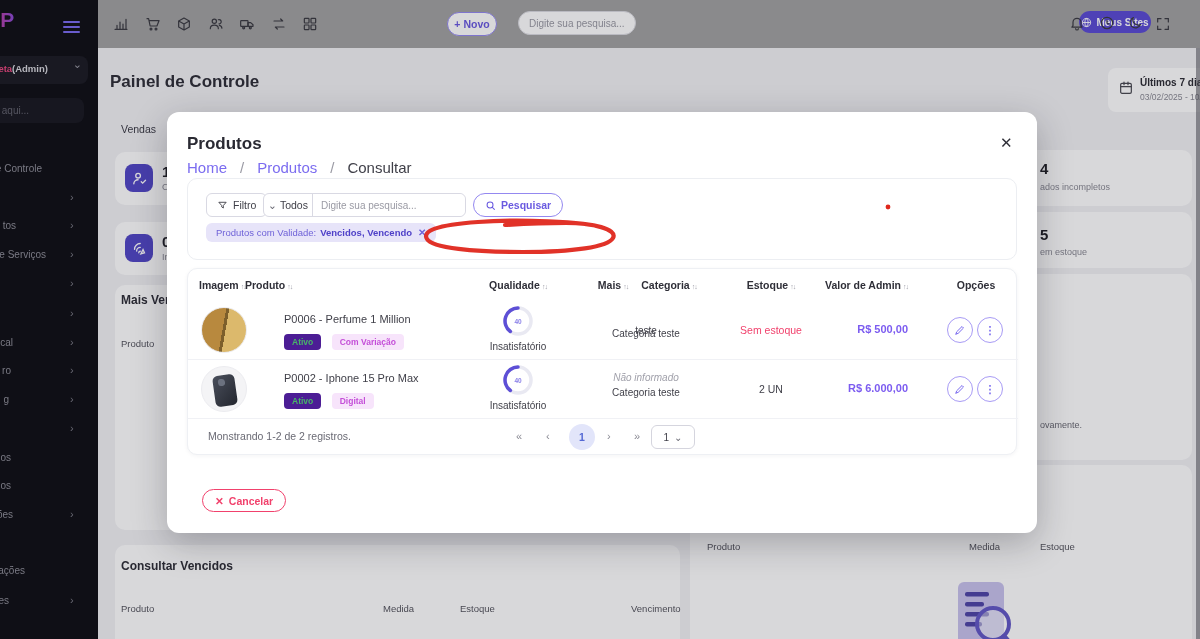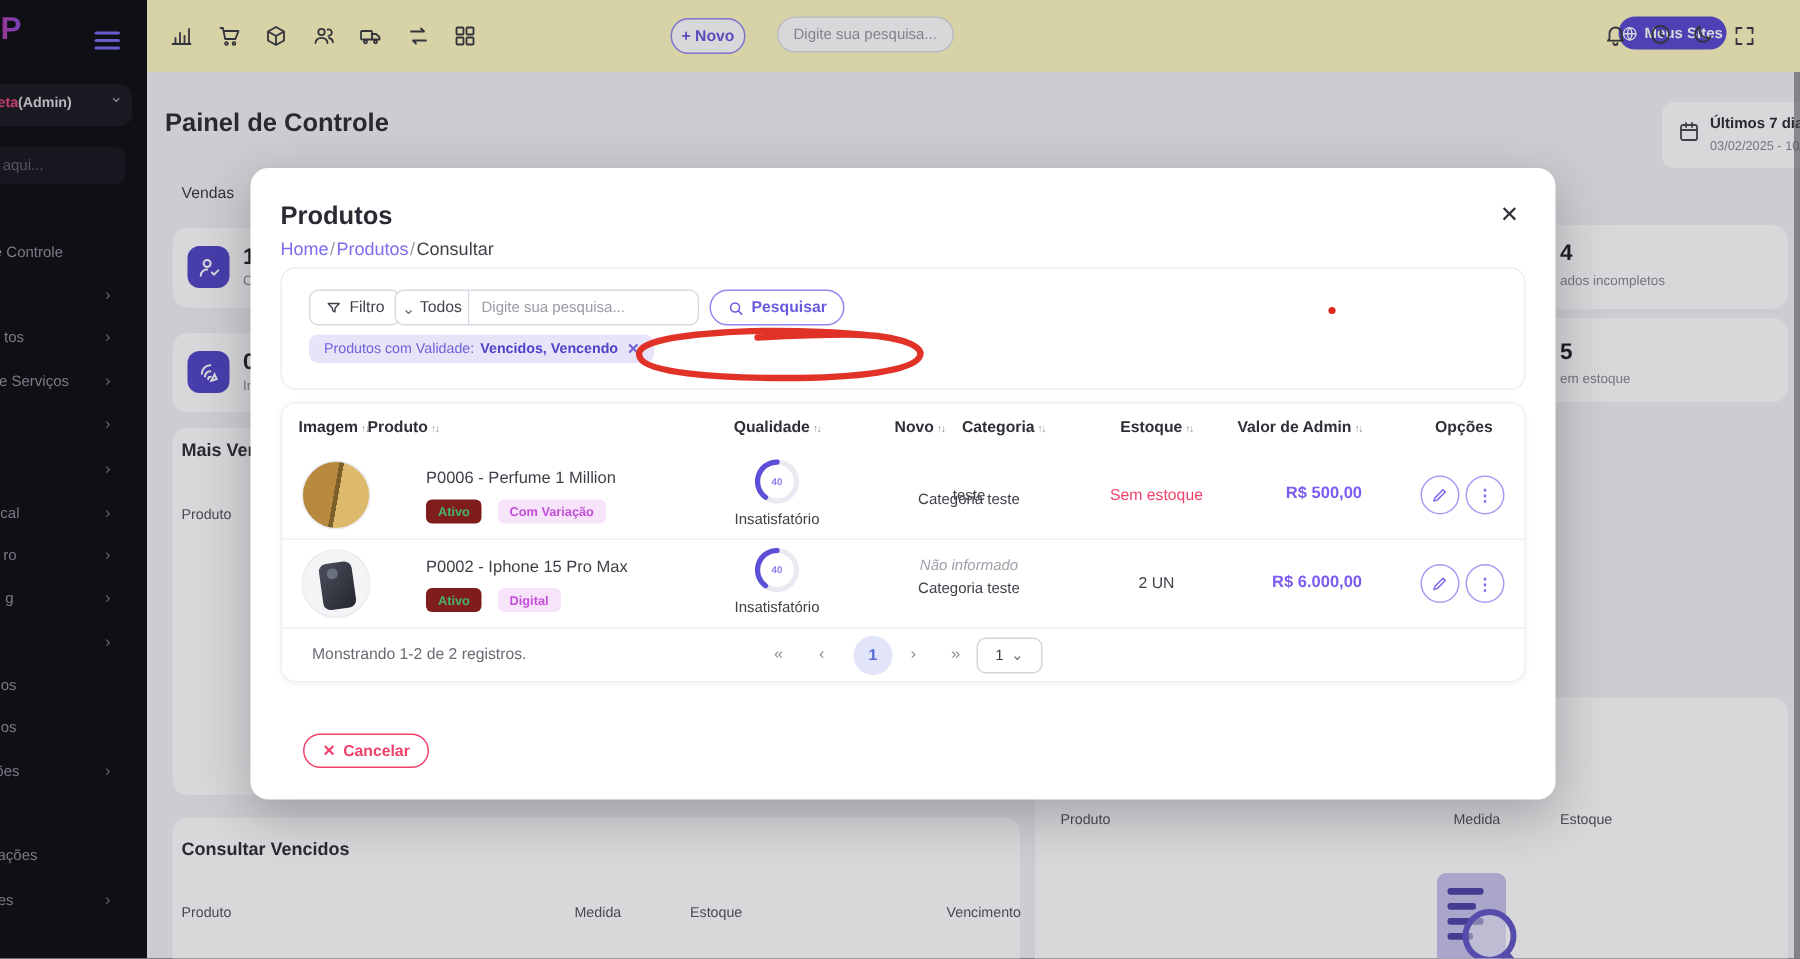--- a/index.html
+++ b/index.html
@@ -14,21 +14,21 @@
   .plan-box{position:absolute;left:-30px;top:56px;width:118px;height:28px;background:#1c1c24;border-radius:8px;}
   .plan-frag{position:absolute;left:2px;top:7px;font-size:9.5px;font-weight:700;color:#e8487f;}
   .plan-role{position:absolute;left:42px;top:7px;font-size:9.5px;font-weight:700;color:#d8d8de;}
   .plan-chev{position:absolute;right:6px;top:2px;font-size:11px;color:#9a9aa4;}
   .menu-search{position:absolute;left:-30px;top:98px;width:114px;height:25px;background:#1a1a22;border-radius:8px;}
   .menu-search span{position:absolute;left:4px;top:7px;font-size:10px;color:#63636e;}
   .side-item{position:absolute;left:0;width:98px;height:16px;}
   .side-label{position:absolute;top:2px;font-size:10px;color:#8f8f99;white-space:nowrap;}
   .side-chev{position:absolute;left:70px;top:1px;font-size:11px;color:#7a7a85;}
   
-  .topbar{position:absolute;left:98px;top:0;width:1102px;height:48px;background:#fef9c3;z-index:1;}
+  .topbar{position:absolute;left:98px;top:0;width:1102px;height:48px;background:#a3a3a3;z-index:1;}
   .tb-icon{position:absolute;top:16px;width:16px;height:16px;color:#3b3b42;}
   .btn-novo{position:absolute;left:349px;top:12px;width:48px;height:22px;border:1px solid #9488f0;border-radius:12px;
     color:#6a5ae0;font-size:10.5px;font-weight:600;display:flex;align-items:center;justify-content:center;background:#fff;}
   .tb-search{position:absolute;left:420px;top:11px;width:118px;height:24px;border:1px solid #dcdce2;border-radius:13px;
     background:#fff;font-size:10px;color:#55555e;padding:0 10px;box-sizing:border-box;font-family:"Liberation Sans",sans-serif;outline:none;}
   .tb-search::placeholder{color:#9a9aa4;}
   .btn-sites{position:absolute;left:981px;top:11px;width:72px;height:22px;background:#5b4cd4;border-radius:12px;color:#fff;
     font-size:10px;font-weight:600;display:flex;align-items:center;justify-content:center;gap:4px;}
   
   .page-title{position:absolute;left:110px;top:72px;font-size:17px;font-weight:700;color:#2f2f38;z-index:1;}
@@ -40,21 +40,21 @@
   .stat-sub{position:absolute;font-size:9px;color:#8a8a94;white-space:nowrap;}
   .icon-tile{position:absolute;width:28px;height:28px;border-radius:8px;background:#5348c7;display:flex;align-items:center;justify-content:center;color:#fff;}
   .sec-title{position:absolute;font-size:12px;font-weight:700;color:#2f2f38;white-space:nowrap;}
   .col-label{position:absolute;font-size:9.5px;color:#55555e;white-space:nowrap;}
   
   .dim{position:absolute;inset:0;background:rgba(15,15,22,0.16);z-index:5;}
   .scrollstrip{position:absolute;left:1196px;top:48px;width:4px;height:591px;background:rgba(70,70,78,0.55);z-index:6;}
   .modal{position:absolute;left:167px;top:112px;width:870px;height:421px;background:#fff;border-radius:12px;z-index:10;
     box-shadow:0 10px 35px rgba(25,25,35,0.28);}
   .m-title{position:absolute;left:20px;top:22px;font-size:17px;font-weight:700;color:#2a2a33;}
-  .crumbs{position:absolute;left:20px;top:47px;font-size:12px;display:flex;gap:1px;}
+  .crumbs{position:absolute;left:20px;top:47px;font-size:15px;display:flex;gap:13px;}
   .crumb-link{color:#7b6cf0;}
   .crumb-sep{color:#9a9aa4;}
   .crumb-cur{color:#3f3f48;}
   .m-close{position:absolute;left:833px;top:22px;font-size:15px;color:#2f2f38;cursor:pointer;}
   .filter-panel{position:absolute;left:20px;top:66px;width:830px;height:82px;border:1px solid #eceef2;border-radius:10px;box-sizing:border-box;}
   .btn-filtro{position:absolute;left:18px;top:14px;height:24px;padding:0 10px;border:1px solid #d9d9e3;border-radius:6px;
     background:#fff;display:flex;align-items:center;gap:5px;font-size:10.5px;color:#3f3f48;box-sizing:border-box;}
   .seg-group{position:absolute;left:75px;top:14px;width:203px;height:24px;border:1px solid #d9d9e3;border-radius:6px;display:flex;box-sizing:border-box;background:#fff;}
   .seg-todos{width:48px;border-right:1px solid #d9d9e3;display:flex;align-items:center;justify-content:center;gap:3px;font-size:10.5px;color:#3f3f48;}
   .seg-input{flex:1;border:0;outline:none;font-size:10px;padding:0 8px;border-radius:0 6px 6px 0;font-family:"Liberation Sans",sans-serif;color:#55555e;}
@@ -65,21 +65,21 @@
     gap:4px;padding:0 10px;font-size:9.5px;color:#6f62d8;}
   .tag b{color:#4f41c8;}
   .tag-x{font-weight:700;font-size:10px;margin-left:2px;cursor:pointer;}
   .table-card{position:absolute;left:20px;top:156px;width:830px;height:187px;border:1px solid #eef0f4;border-radius:10px;
     box-sizing:border-box;background:#fff;box-shadow:0 1px 4px rgba(40,40,60,0.05);}
   .th{position:absolute;top:10px;font-size:10.5px;font-weight:700;color:#2f2f38;white-space:nowrap;cursor:pointer;}
   .sort{font-size:7px;color:#9a9aa5;letter-spacing:-1px;margin-left:2px;}
   .rowline{position:absolute;left:0;width:830px;height:1px;background:#f0f1f5;}
   .prod-code{font-size:11px;color:#3f3f48;white-space:nowrap;}
   .badge{display:inline-block;border-radius:4px;font-size:8.5px;font-weight:700;padding:3px 8px;margin-right:6px;}
-  .badge-green{background:#7f1d1d;color:#48b468;}
+  .badge-green{background:#4c1d95;color:#48b468;}
   .badge-pink{background:#f7e4fb;color:#c44fd8;}
   .q-num{position:absolute;left:0;top:0;width:32px;height:32px;display:flex;align-items:center;justify-content:center;
     font-size:6.5px;font-weight:700;color:#8a80e8;}
   .q-label{position:absolute;font-size:10px;color:#3f3f48;text-align:center;width:100px;}
   .mc{position:absolute;width:120px;text-align:center;font-size:10px;color:#3f3f48;white-space:nowrap;}
   .muted-italic{font-style:italic;color:#a0a0aa;}
   .stock{position:absolute;width:100px;text-align:center;font-size:10.5px;color:#3f3f48;}
   .stock-alert{color:#f1416c;}
   .price{position:absolute;width:100px;text-align:right;font-size:11px;font-weight:600;color:#7c5cf0;white-space:nowrap;}
   .op-btn{position:absolute;width:26px;height:26px;border:1px solid #a89bf5;border-radius:50%;display:flex;align-items:center;
@@ -300,20 +300,23 @@
   </div>
 
   <div class="card" style="left:1020px;top:150px;width:172px;height:56px">
     <span class="stat-num" style="left:20px;top:10px">4</span>
     <span class="stat-sub" style="left:20px;top:32px">ados incompletos</span>
   </div>
   <div class="card" style="left:1020px;top:212px;width:172px;height:56px">
     <span class="stat-num" style="left:20px;top:14px">5</span>
     <span class="stat-sub" style="left:20px;top:35px">em estoque</span>
   </div>
+  <div class="card" style="left:1020px;top:274px;width:172px;height:186px">
+    <span class="stat-sub" style="left:20px;top:146px;color:#6a6a74">ovamente.</span>
+  </div>
 
   <div class="card" style="left:115px;top:545px;width:565px;height:160px">
     <span class="sec-title" style="left:6px;top:14px">Consultar Vencidos</span>
     <span class="col-label" style="left:6px;top:58px">Produto</span>
     <span class="col-label" style="left:268px;top:58px">Medida</span>
     <span class="col-label" style="left:345px;top:58px">Estoque</span>
     <span class="col-label" style="left:516px;top:58px">Vencimento</span>
   </div>
 
   <div class="card" style="left:690px;top:465px;width:502px;height:250px;overflow:hidden">
@@ -376,21 +379,21 @@
         <span>Produtos com Validade:</span>
         <b>Vencidos, Vencendo</b>
         <span class="tag-x">✕</span>
       </div>
     </div>
 
     <div class="table-card">
       <span class="th" style="left:11px"><span>Imagem</span><span class="sort">↑↓</span></span>
       <span class="th" style="left:57px"><span>Produto</span><span class="sort">↑↓</span></span>
       <span class="th" style="left:280px;width:100px;text-align:center"><span>Qualidade</span><span class="sort">↑↓</span></span>
-      <span class="th" style="left:385px;width:80px;text-align:center"><span>Novo</span><span class="sort">↑↓</span></span>
+      <span class="th" style="left:385px;width:80px;text-align:center"><span>Mais</span><span class="sort">↑↓</span></span>
       <span class="th" style="left:436px;width:90px;text-align:center"><span>Categoria</span><span class="sort">↑↓</span></span>
       <span class="th" style="left:533px;width:100px;text-align:center"><span>Estoque</span><span class="sort">↑↓</span></span>
       <span class="th" style="left:620px;width:100px;text-align:right"><span>Valor de Admin</span><span class="sort">↑↓</span></span>
       <span class="th" style="left:748px;width:80px;text-align:center"><span>Opções</span></span>
 
       <div class="abs" style="left:0;top:32px;width:830px;height:58px">
         <div class="pimg" style="background:linear-gradient(100deg,#b8893e 0 47%,#7d5f2b 47% 53%,#dcb96c 53%);"></div>
         <span class="prod-code abs" style="left:96px;top:12px">P0006 - Perfume 1 Million</span>
         <span class="abs" style="left:96px;top:30px">
           <span class="badge badge-green">Ativo</span>

